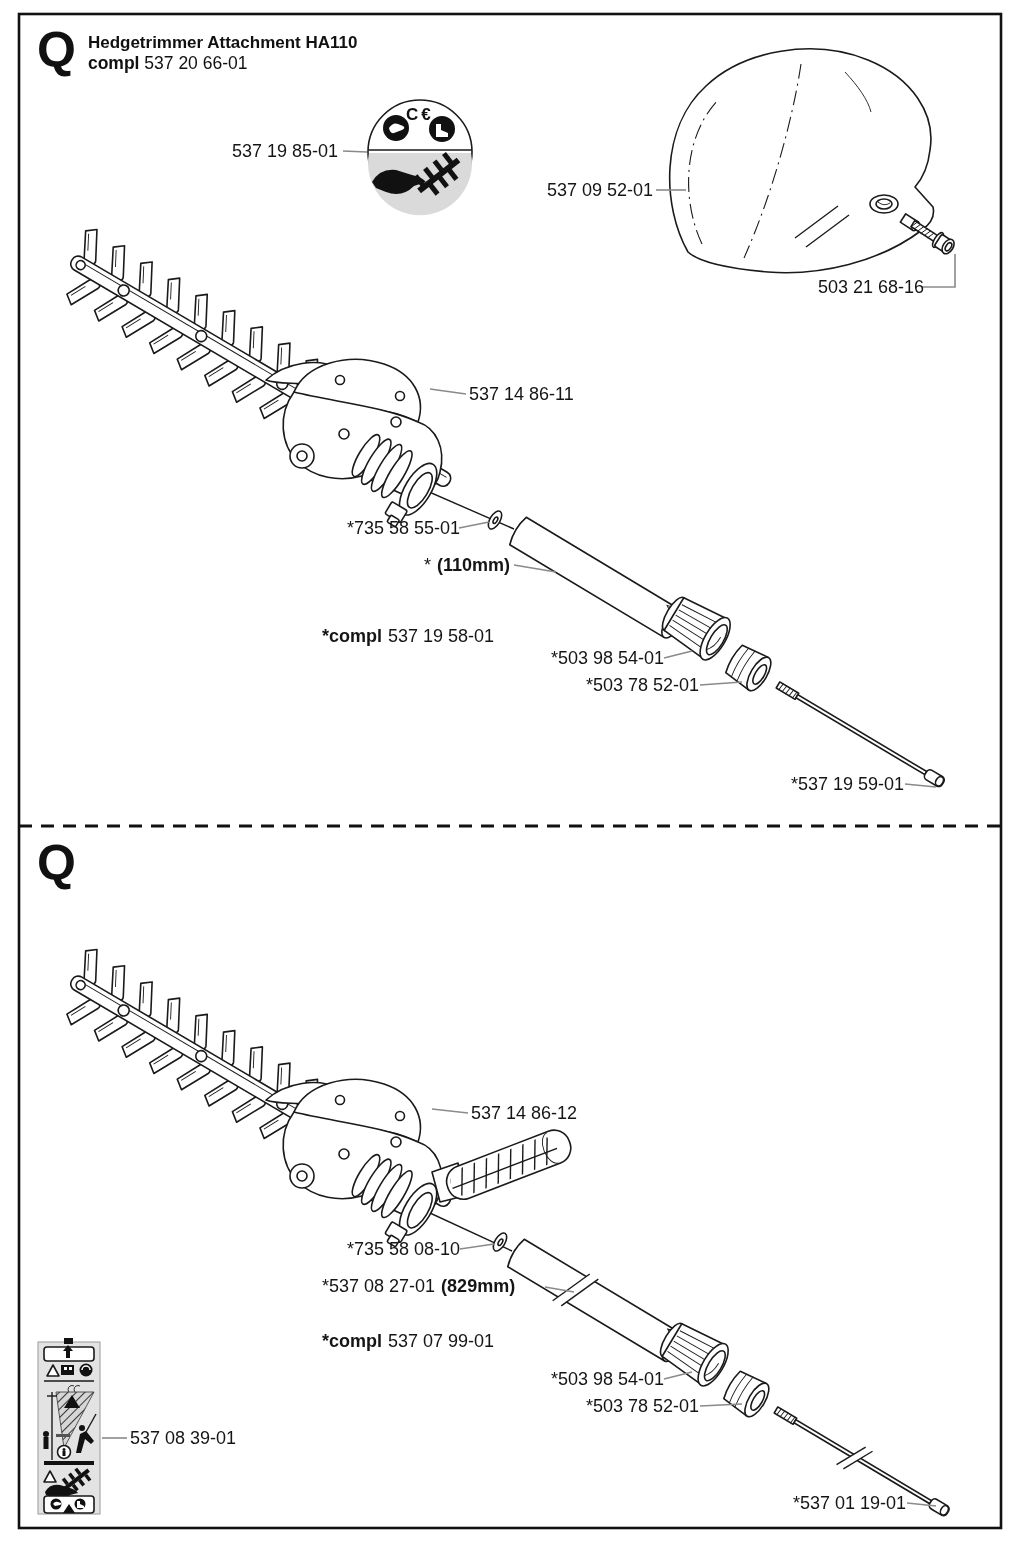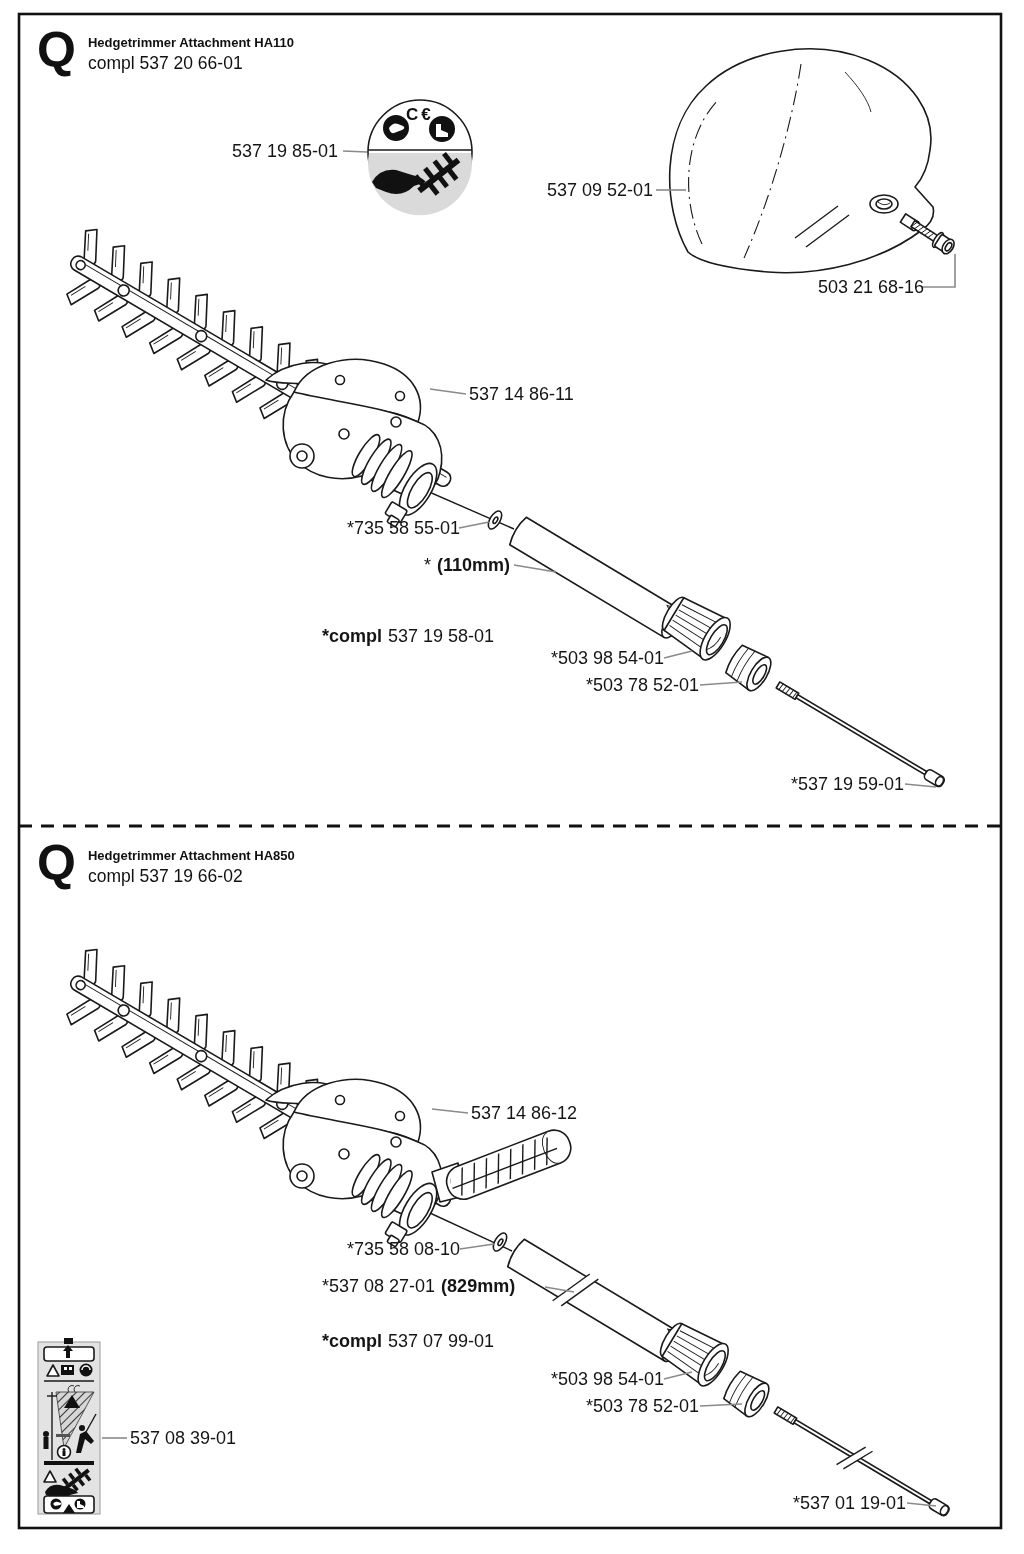--- a/index.html
+++ b/index.html
@@ -2,23 +2,23 @@
 <html><head>
 <meta charset="utf-8">
 <style>
   html,body{margin:0;padding:0;background:#fff;}
   #page{position:relative;width:1024px;height:1554px;background:#fff;
         font-family:"Liberation Sans","DejaVu Sans",sans-serif;color:#111;overflow:hidden;}
   #art{position:absolute;left:0;top:0;}
   .hdr{position:absolute;left:37px;display:flex;gap:13px;align-items:flex-start;}
   .hdr .q{font-size:50px;font-weight:bold;line-height:0.82;letter-spacing:-1px;}
   .hdr .tx{padding-top:3px;}
-  .hdr .t1{font-weight:bold;font-size:13px;line-height:20px;}
+  .hdr .t1{font-weight:bold;font-size:17px;line-height:20px;}
   .hdr .t2{font-size:17.5px;line-height:20px;}
-  .hdr .t2 .b{font-weight:normal;}
+  .hdr .t2 .b{font-weight:bold;}
   
   .art{fill:#fff;stroke:#1a1a1a;stroke-width:1.6;stroke-linejoin:round;stroke-linecap:round;}
   .thin{fill:none;stroke:#1a1a1a;stroke-width:0.9;}
   .ln{fill:none;stroke:#1a1a1a;stroke-width:1.4;}
   .dashdot{fill:none;stroke:#1a1a1a;stroke-width:1.1;stroke-dasharray:15 5 2 5;}
   .leader{fill:none;stroke:#8a8a8a;stroke-width:1.6;}
   .blk{fill:#111;stroke:none;}
   .gry{fill:#dadada;stroke:none;}
   .plabel{font-family:"Liberation Sans","DejaVu Sans",sans-serif;font-size:18px;fill:#151515;}
   .plabel .b{font-weight:bold;}
@@ -358,19 +358,15 @@
   <div class="hdr" style="top:30px;">
     <div class="q">Q</div>
     <div class="tx">
       <div class="t1">Hedgetrimmer Attachment HA110</div>
       <div class="t2"><span class="b">compl</span> <span>537 20 66-01</span></div>
     </div>
   </div>
 
   <div class="hdr" style="top:843px;">
     <div class="q">Q</div>
-    <div class="tx">
-      <div class="t1">Hedgetrimmer Attachment HA850</div>
-      <div class="t2"><span class="b">compl</span> <span>537 19 66-02</span></div>
-    </div>
   </div>
 
 </div>
 
 </body></html>

